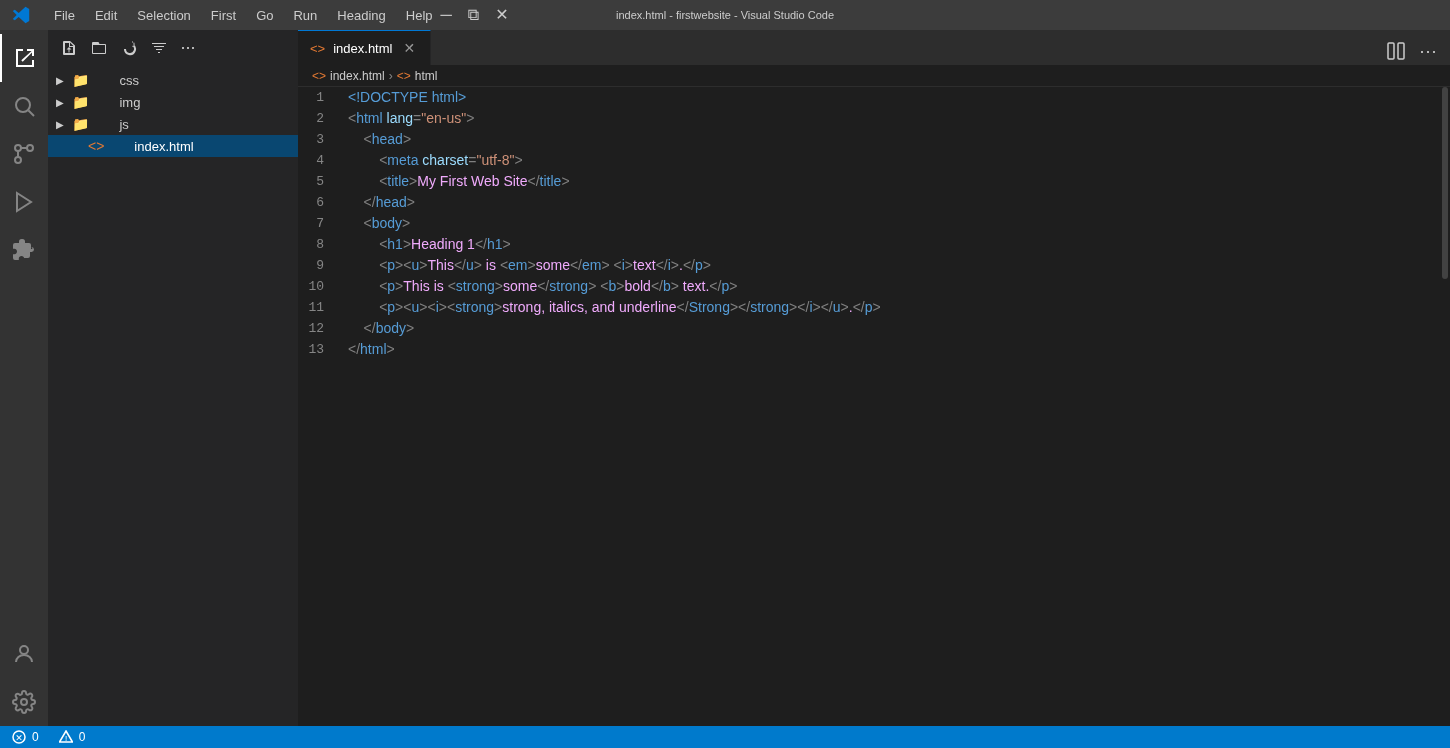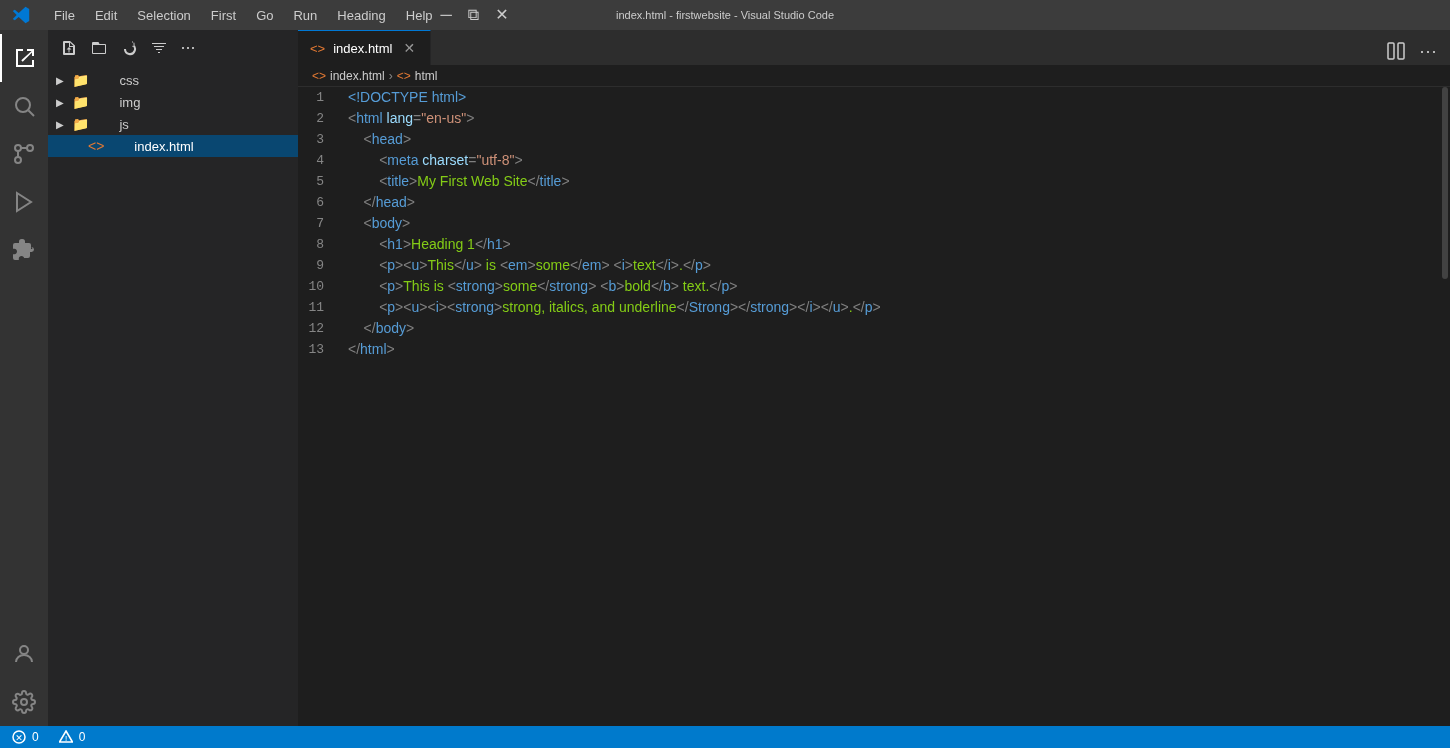--- a/index.html
+++ b/index.html
@@ -288,21 +288,21 @@
     .code-line {
       height: 21px;
       display: flex;
       align-items: center;
     }
 
     
     .tag { color: #569cd6; }
     .attr-name { color: #9cdcfe; }
     .attr-value { color: #ce9178; }
-    .text-content { color: #84cc16; }
+    .text-content { color: #f0abfc; }
     .punctuation { color: #808080; }
     .doctype { color: #569cd6; }
     .tag-bracket { color: #808080; }
 
     
     .scrollbar-track {
       position: absolute;
       right: 0;
       top: 0;
       width: 14px;

